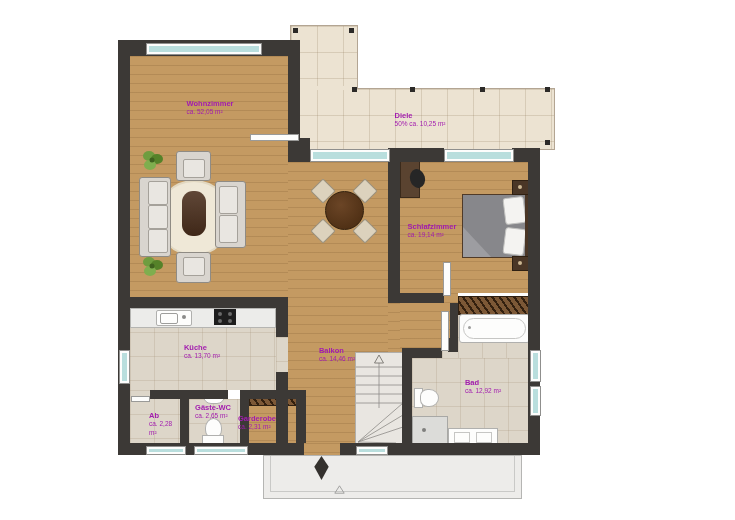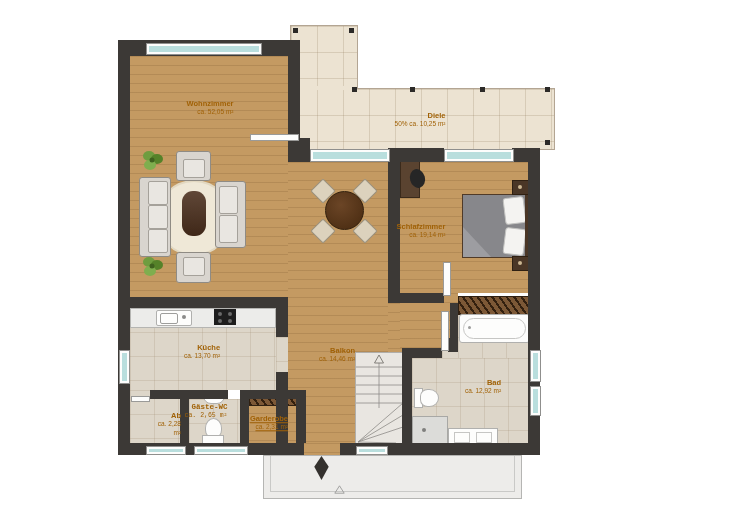--- a/index.html
+++ b/index.html
@@ -19,21 +19,21 @@
     background-size:26px 26px;}
   .post{position:absolute;width:5px;height:5px;background:#2c2a28;z-index:2;}
   .window{position:absolute;z-index:4;background:#fdfdfc;border:1px solid #8f8f8d;}
   .glass{position:absolute;inset:2px;background:#b9dedd;}
   .door-leaf{position:absolute;z-index:4;background:#fdfdfc;border:1px solid #9a9a98;}
   .furn{position:absolute;z-index:2;}
   .seat{background:#d9d5cf;border:1px solid #8f8b84;border-radius:3px;}
   .cushion{position:absolute;background:#e9e6e1;border:1px solid #a5a19a;border-radius:2px;}
   .closet{position:absolute;z-index:2;border:1px solid #2f2012;
     background:repeating-linear-gradient(55deg,#33200f 0 2px,#7c5836 2px 6px);}
-  .room-label{position:absolute;transform:translate(-50%,-50%);text-align:right;color:#a16207;
+  .room-label{position:absolute;transform:translate(-50%,-50%);text-align:left;color:#a21caf;
     white-space:nowrap;z-index:6;line-height:1.25;}
   .rname{font-size:7.5px;font-weight:bold;}
   .rarea{font-size:6.5px;}
   .narrow{white-space:normal;width:32px;}
   .fixture{position:absolute;background:#fdfdfc;border:1px solid #b0b0ae;z-index:2;}
 </style>
 </head>
 <body>
 
 <div id="canvas">
@@ -226,41 +226,41 @@
   </div>
 
   <div class="room-label" style="left:210px;top:108px;">
     <div class="rname">Wohnzimmer</div>
     <div class="rarea">ca. 52,05 m²</div>
   </div>
   <div class="room-label" style="left:420px;top:120px;">
     <div class="rname">Diele</div>
     <div class="rarea">50% ca. 10,25 m²</div>
   </div>
-  <div class="room-label" style="left:421px;top:231px;">
+  <div class="room-label" style="left:432px;top:231px;">
     <div class="rname">Schlafzimmer</div>
     <div class="rarea">ca. 19,14 m²</div>
   </div>
   <div class="room-label" style="left:202px;top:352px;">
     <div class="rname">Küche</div>
     <div class="rarea">ca. 13,70 m²</div>
   </div>
   <div class="room-label" style="left:337px;top:355px;">
     <div class="rname">Balkon</div>
     <div class="rarea">ca. 14,46 m²</div>
   </div>
   <div class="room-label" style="left:483px;top:387px;">
     <div class="rname">Bad</div>
     <div class="rarea">ca. 12,92 m²</div>
   </div>
-  <div class="room-label" style="left:206px;top:412px;font-family:Liberation Mono, monospace;">
+  <div class="room-label" style="left:213px;top:412px;">
     <div class="rname">Gäste-WC</div>
     <div class="rarea">ca. 2,65 m²</div>
   </div>
-  <div class="room-label" style="left:269px;top:423px;text-decoration:underline;">
+  <div class="room-label" style="left:257px;top:423px;">
     <div class="rname">Garderobe</div>
     <div class="rarea">ca. 2,31 m²</div>
   </div>
   <div class="room-label narrow" style="left:165px;top:424px;">
     <div class="rname">Ab</div>
     <div class="rarea narrow">ca. 2,28 m²</div>
   </div>
 
 </div>
 

